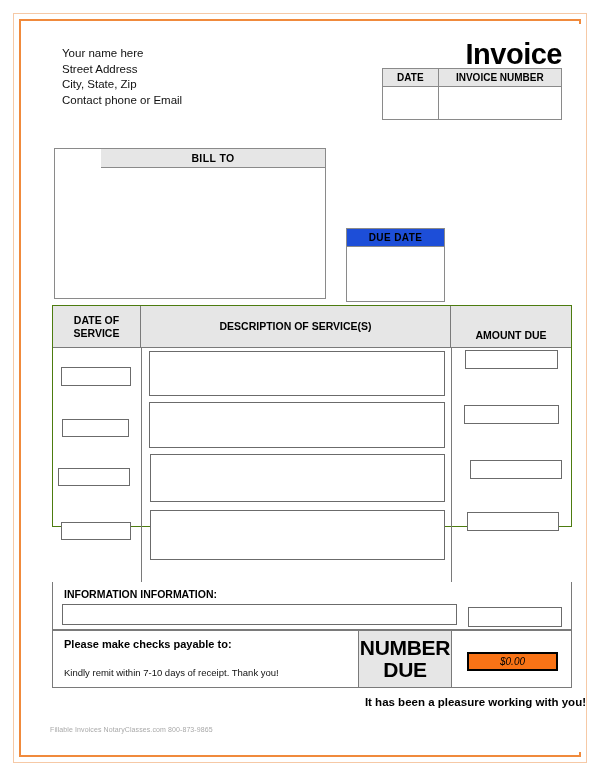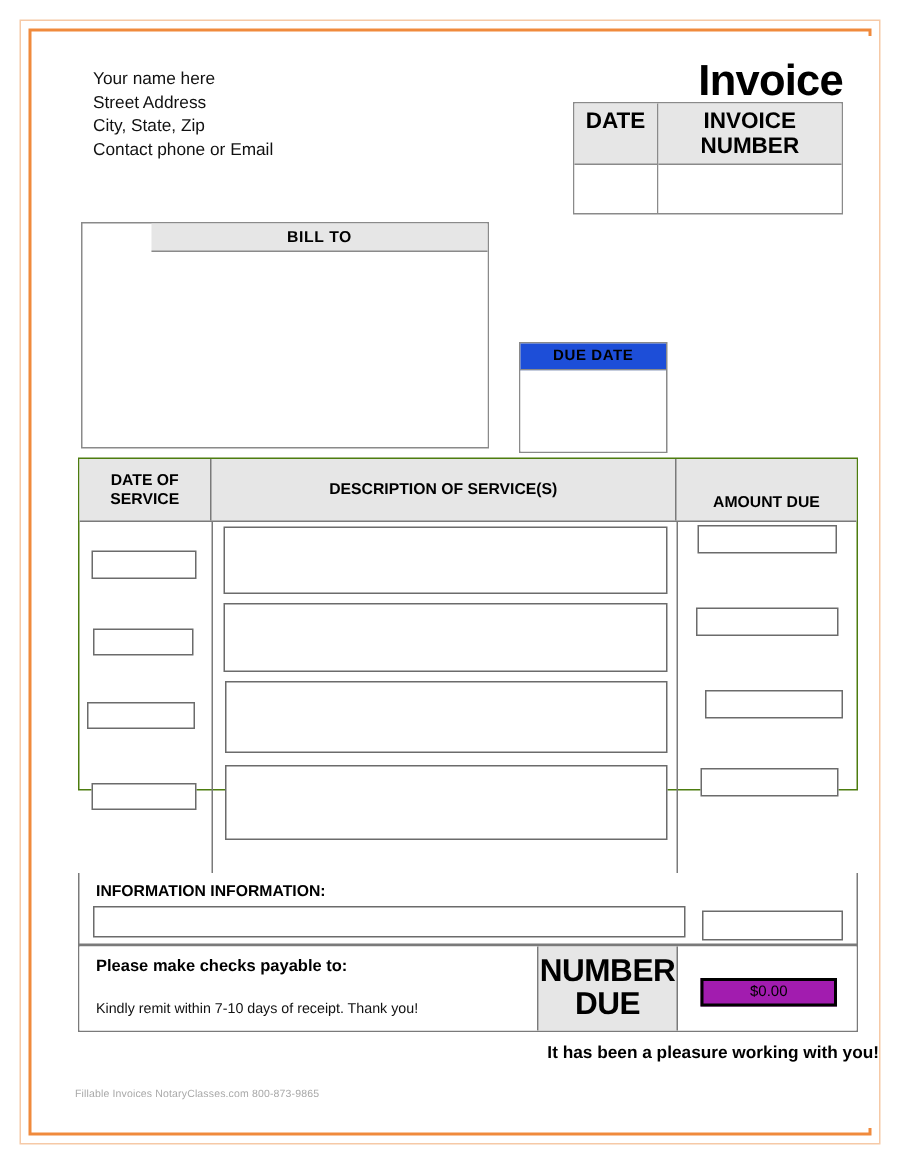--- a/index.html
+++ b/index.html
@@ -76,21 +76,21 @@
     position: absolute;
     left: 348px; top: 44px;
     width: 180px;
     border: 1px solid #8a8a8a;
     border-collapse: collapse;
     box-sizing: border-box;
   }
   .dateinv .r { display: flex; }
   .dateinv .hc {
     background: #e6e6e6;
-    font-size: 15px;
+    font-size: 10px;
     font-weight: bold;
     text-align: center;
     padding: 3px 0 3px;
     color: #000;
     border-bottom: 1px solid #8a8a8a;
     box-sizing: border-box;
   }
   .dateinv .bc {
     height: 32px;
     box-sizing: border-box;
@@ -271,27 +271,28 @@
   .amount-cell {
     flex: 1;
     background: #fff;
     position: relative;
   }
   .amount-box {
     position: absolute;
     left: 15px; top: 21px;
     width: 91px; height: 19px;
     border: 2px solid #000;
-    background: #a21caf;
+    background: #f97316;
     box-sizing: border-box;
     display: flex;
     align-items: center;
     justify-content: center;
     font-size: 10px;
     color: #000;
+    font-style: italic;
   }
 
   
   .closing {
     position: absolute;
     left: 0; top: 672px;
     width: 552px;
     text-align: right;
     font-size: 11.5px;
     font-weight: bold;

